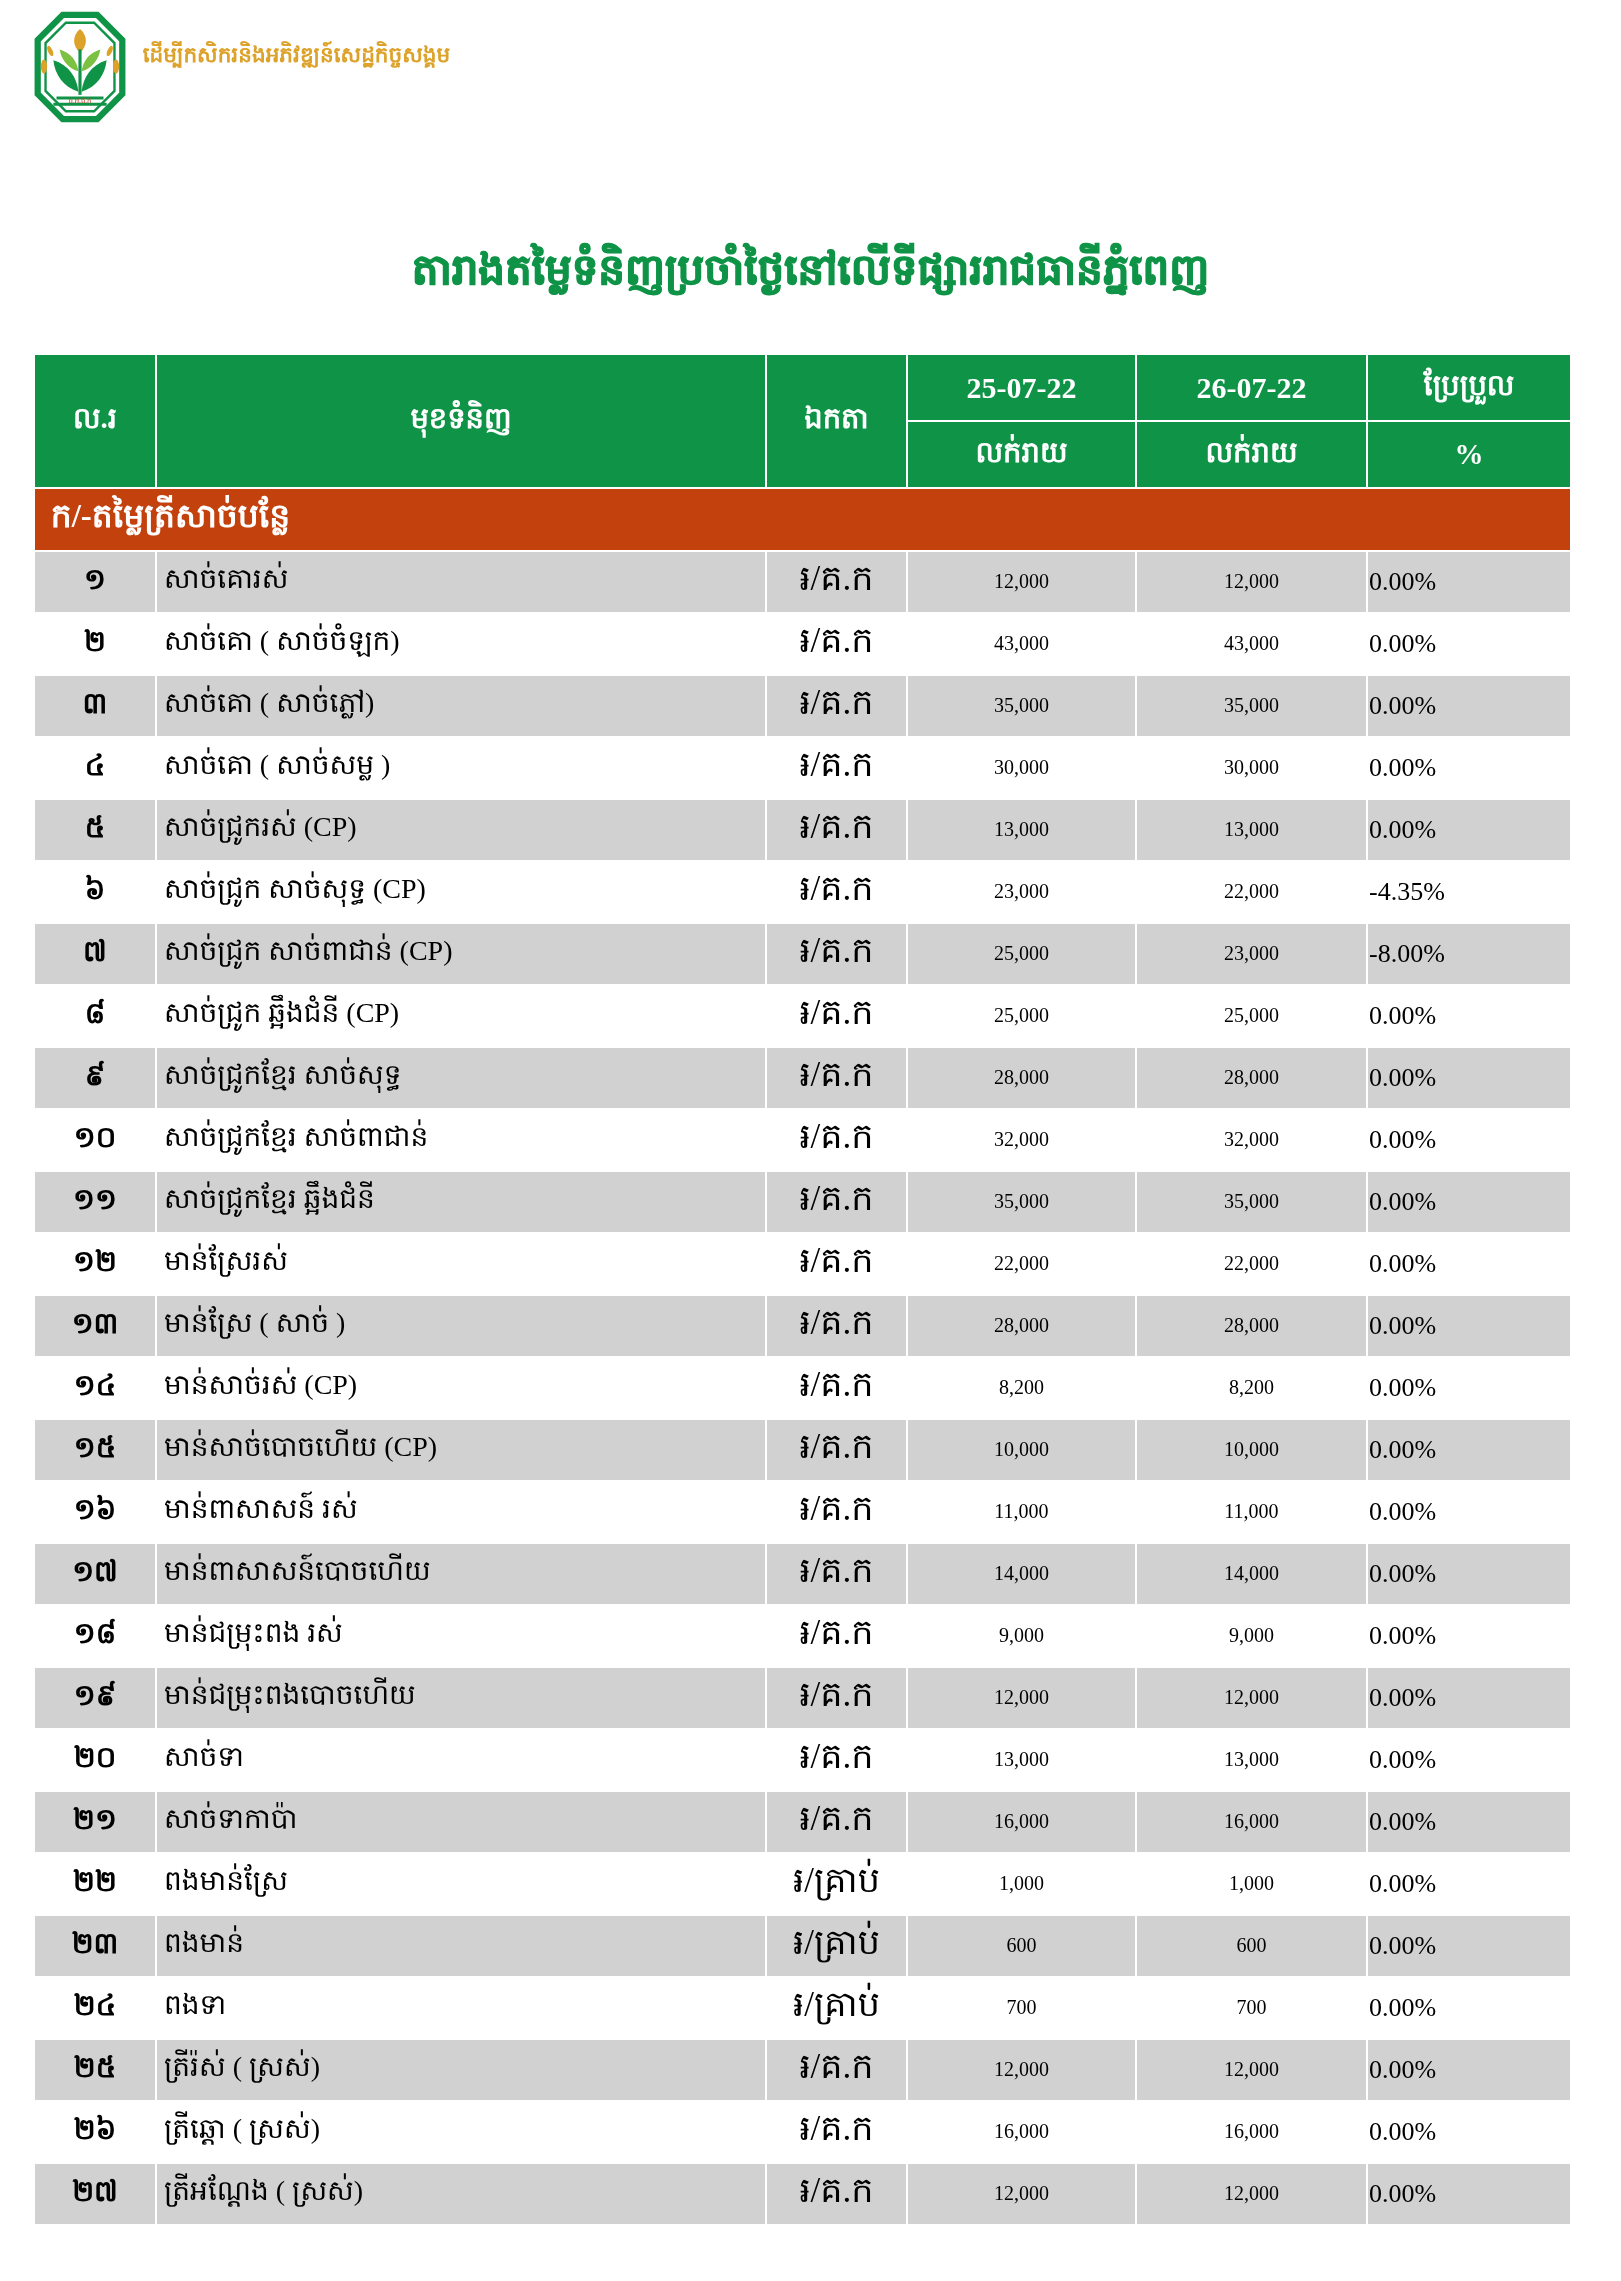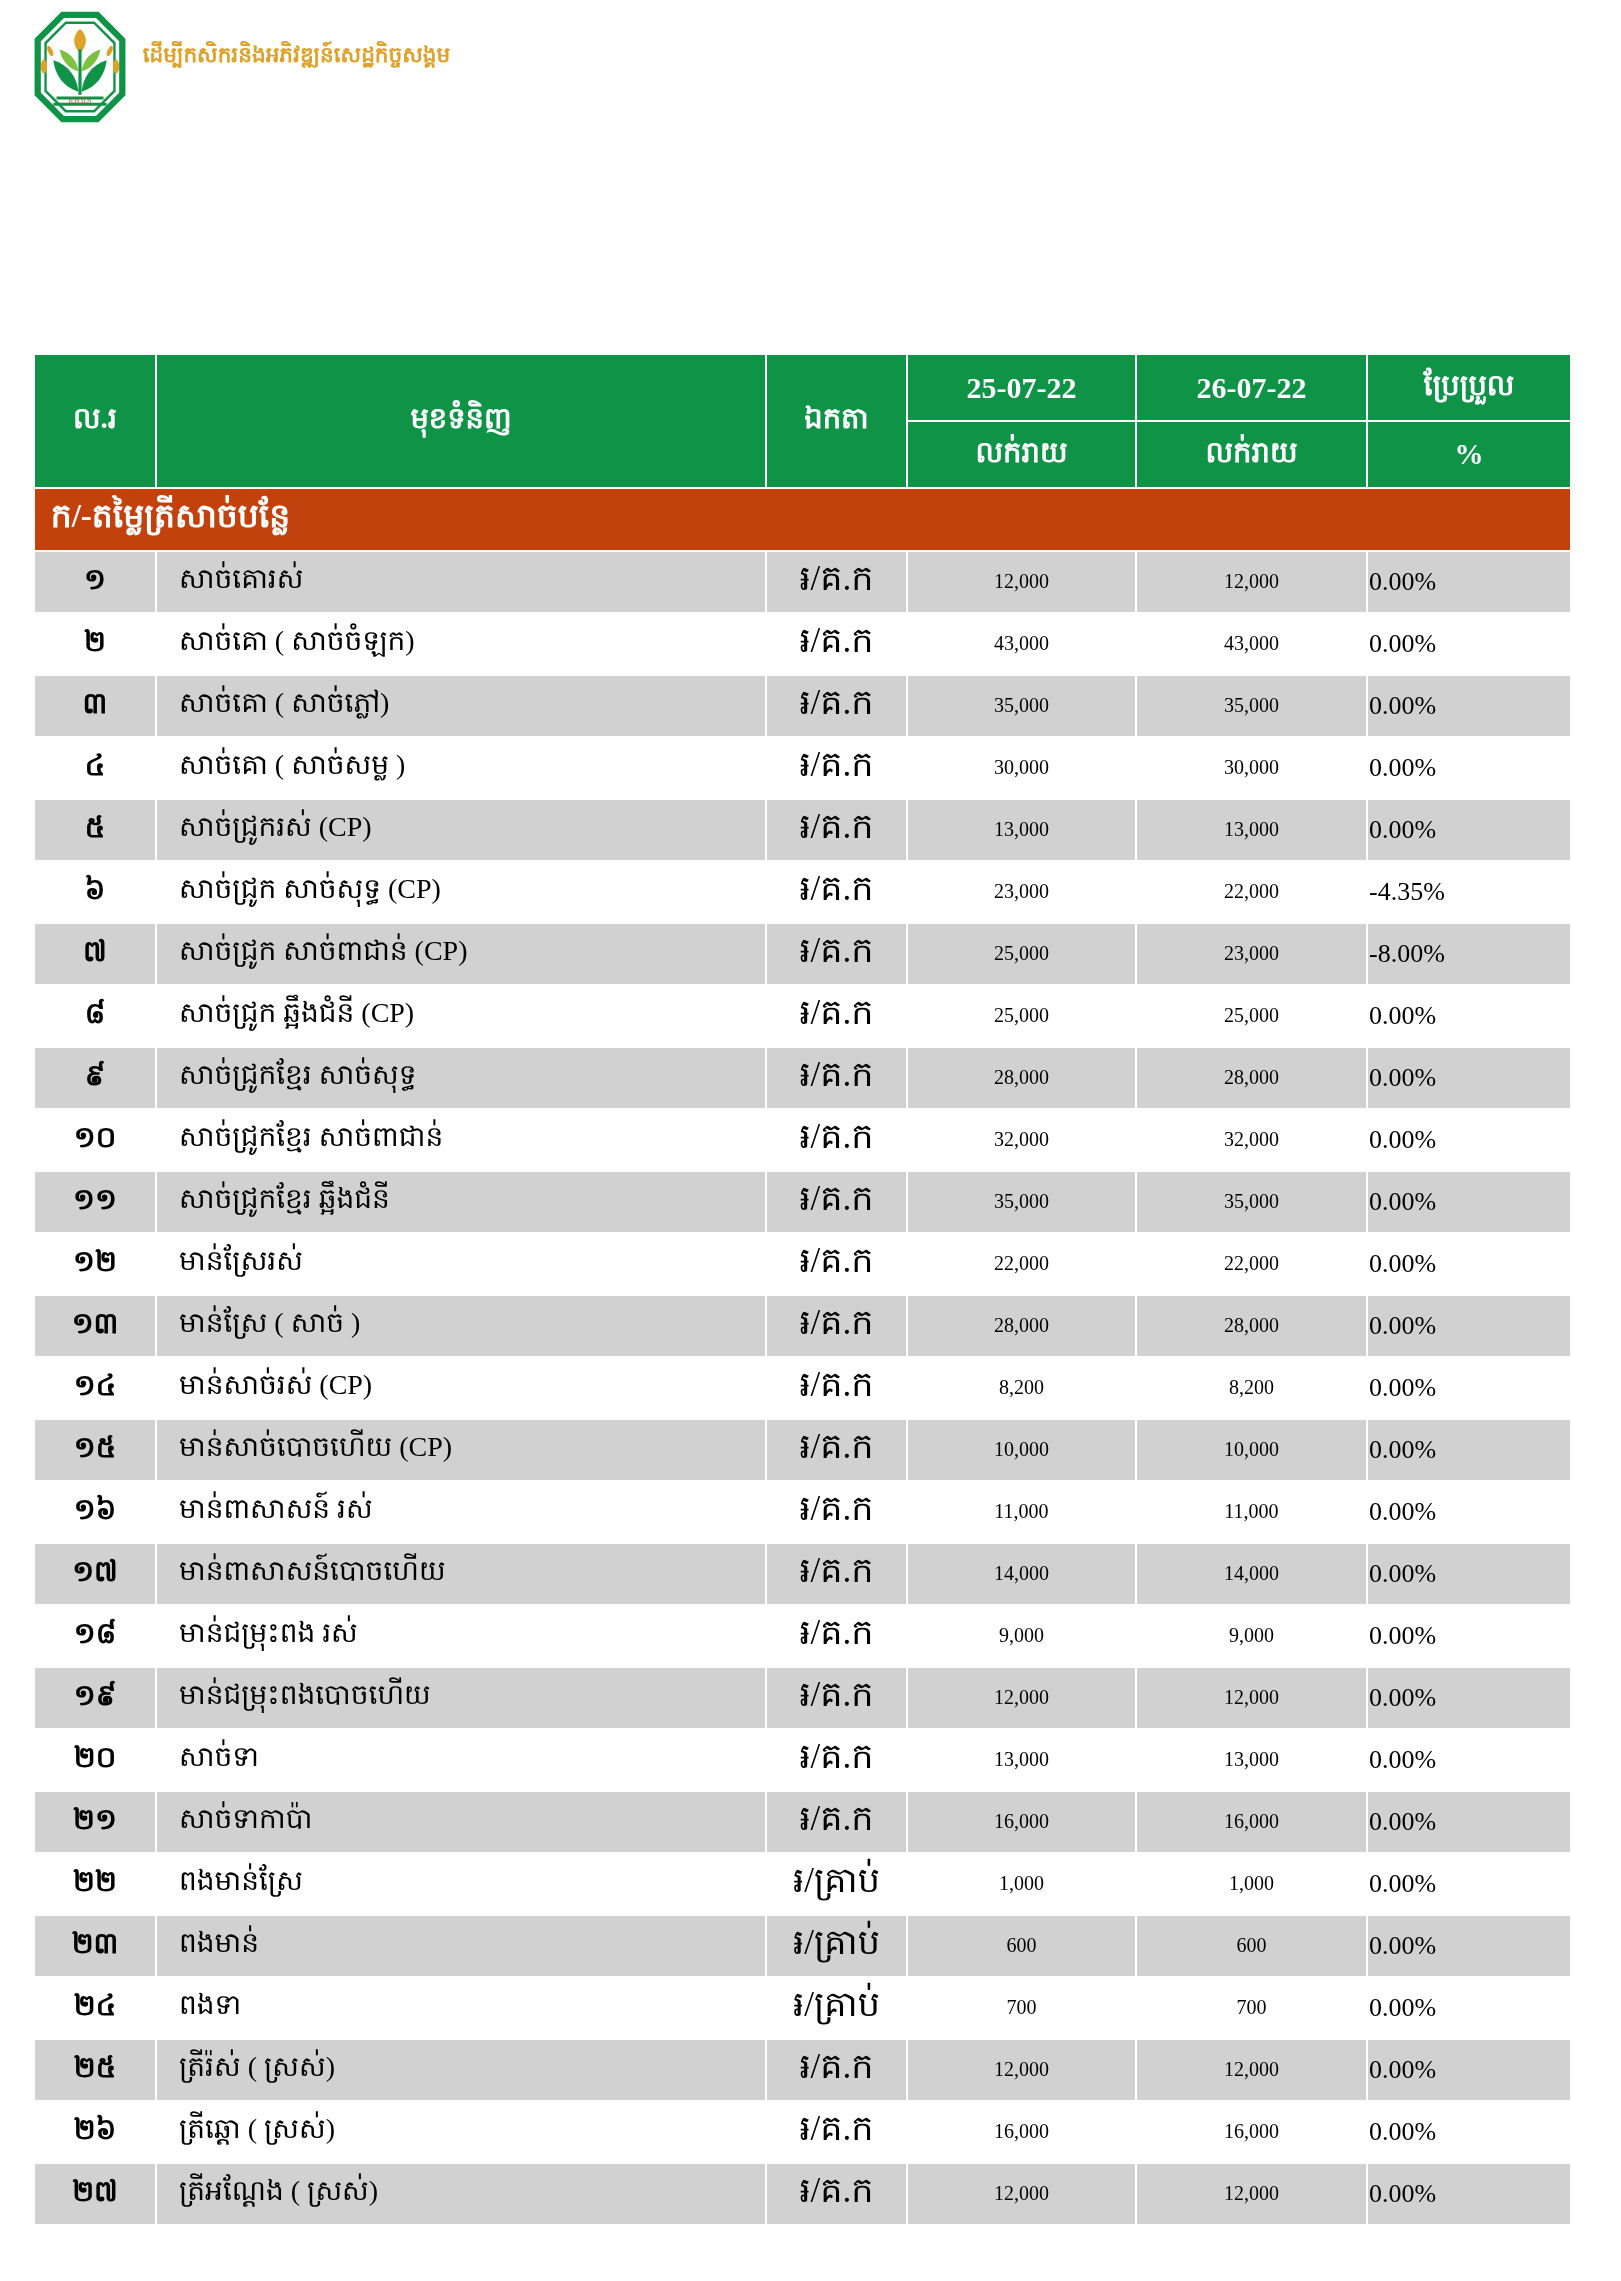--- a/index.html
+++ b/index.html
@@ -39,21 +39,21 @@
     background:#c2410c; color:#ffffff; font-weight:bold;
     font-size:33px; text-align:left; padding:3.9px 0 3.9px 15.7px; height:53px;
     vertical-align:middle;
   }
 
   tbody td { height:58px; vertical-align:middle; color:#000; }
   tbody tr.shade td { background:#d1d1d1; }
   tbody tr.plain td { background:#ffffff; }
 
   td.c-no   { text-align:center; font-weight:bold; font-size:29px; }
-  td.c-item { text-align:left; padding-left:22px; font-size:28px;margin-left:28px; }
+  td.c-item { text-align:left; padding-left:7px; font-size:28px;margin-left:28px; }
   td.c-unit { text-align:center; font-size:35px; }
   td.c-num  { text-align:center; font-size:20px; }
   td.c-chg  { text-align:left; font-size:26px; }
 </style>
 </head>
 <body>
 
 <div class="page">
 
   <div class="brand">
@@ -78,20 +78,21 @@
       <path d="M62 104 C82 98 92 82 94 64 C74 70 64 86 62 104 Z" fill="#0e9347"></path>
 
       <path d="M30 112 L90 112 M26 120 L94 120" stroke="#0e9347" stroke-width="4"></path>
       <text x="60" y="118" text-anchor="middle" font-size="9" fill="#c43b22">ធ.អ.ជ.ក</text>
     </svg>
     <div class="brand-text">
       <div class="tagline">ដើម្បីកសិករនិងអភិវឌ្ឍន៍សេដ្ឋកិច្ចសង្គម</div>
     </div>
   </div>
 
+  <div class="doc-title">តារាងតម្លៃទំនិញប្រចាំថ្ងៃនៅលើទីផ្សាររាជធានីភ្នំពេញ</div>
 
   <table class="price">
     <colgroup>
       <col style="width:120px">
         <col style="width:608px">
         <col style="width:139px">
       <col style="width:227px">
         <col style="width:229px">
         <col style="width:202px">
     </colgroup>

